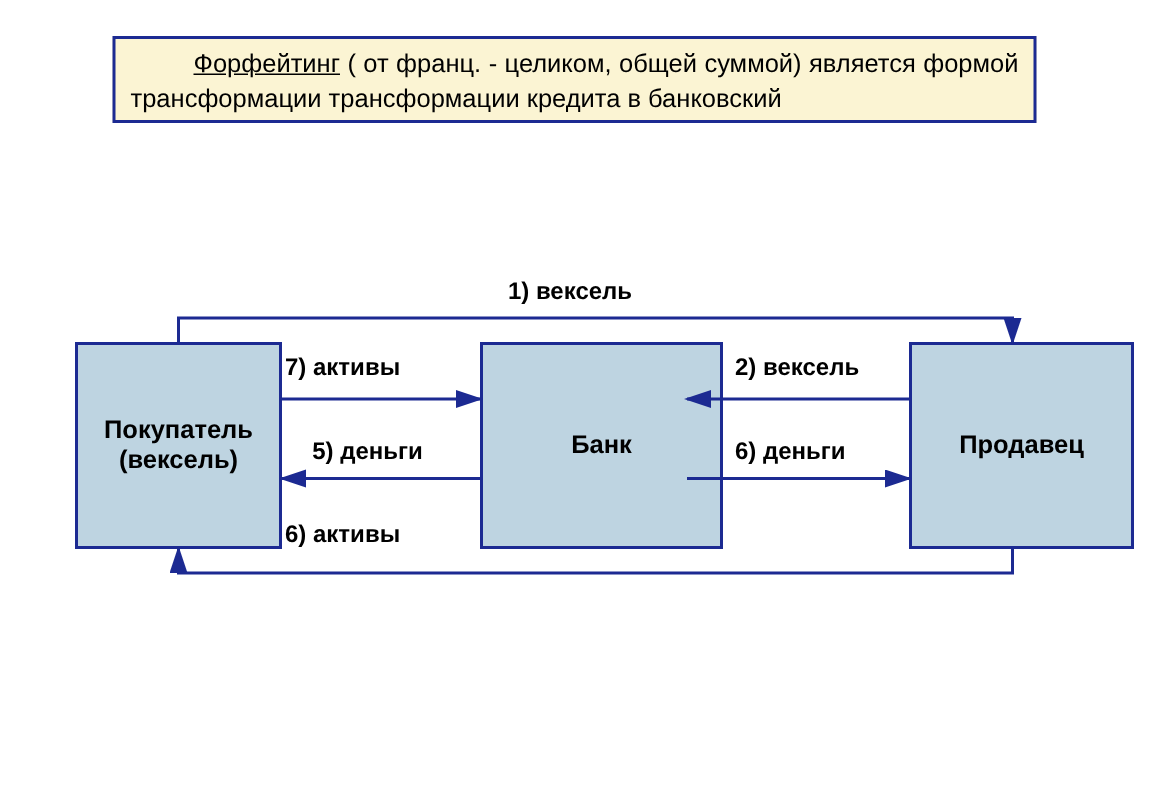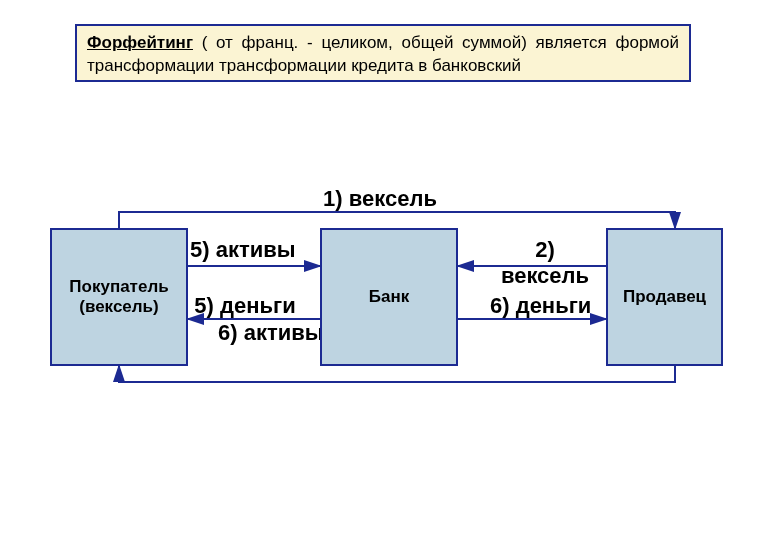--- a/index.html
+++ b/index.html
@@ -20,39 +20,40 @@
     background: #fbf4d3;
     border: 2px solid #1c2a92;
     padding: 6px 10px;
     box-sizing: border-box;
     font-size: 17px;
     line-height: 1.35;
     text-align: justify;
     color: #000;
   }
   .definition-box .term {
-    font-weight: bold;
+    font-weight: normal;
     text-decoration: underline;
+    margin-left: 42px;
   }
   .node {
     position: absolute;
     background: #bed4e1;
     border: 2px solid #1c2a92;
     display: flex;
     align-items: center;
     justify-content: center;
     text-align: center;
     font-size: 17px;
     font-weight: bold;
     color: #000;
     box-sizing: border-box;
   }
   .label {
     position: absolute;
-    font-size: 22px;
+    font-size: 16px;
     font-weight: bold;
     color: #000;
     text-align: center;
   }
   svg.arrows {
     position: absolute;
     left: 0;
     top: 0;
     width: 780px;
     height: 540px;
@@ -60,29 +61,29 @@
   }
 </style>
 </head>
 <body>
 
 <div class="definition-box">
   <span class="term">Форфейтинг</span><span> ( от франц. - целиком, общей суммой) является формой трансформации трансформации кредита в банковский</span>
 </div>
 
 <div class="label" style="left:320px; top:186px; width:120px;">1) вексель</div>
-<div class="label" style="left:190px; top:237px; width:110px; text-align:left;">5) активы</div>
-<div class="label" style="left:490px; top:237px; width:110px; text-align:center;">2) вексель</div>
+<div class="label" style="left:190px; top:237px; width:110px; text-align:left;">7) активы</div>
+<div class="label" style="left:490px; top:237px; width:110px; text-align:left;">2) вексель</div>
 <div class="label" style="left:190px; top:293px; width:110px; text-align:center;">5) деньги</div>
 <div class="label" style="left:490px; top:293px; width:110px; text-align:left;">6) деньги</div>
-<div class="label" style="left:190px; top:320px; width:110px; text-align:left;margin-left:28px;">6) активы</div>
+<div class="label" style="left:190px; top:348px; width:110px; text-align:left;">6) активы</div>
 
 <div class="node" style="left:50px;  top:228px; width:138px; height:138px;">Покупатель (вексель)</div>
-<div class="node" style="left:320px; top:228px; width:138px; height:138px;">Банк</div>
-<div class="node" style="left:606px; top:228px; width:117px; height:138px;">Продавец</div>
+<div class="node" style="left:320px; top:228px; width:162px; height:138px;">Банк</div>
+<div class="node" style="left:606px; top:228px; width:150px; height:138px;">Продавец</div>
 
 <svg class="arrows">
   <defs>
     <marker id="ah" markerWidth="10" markerHeight="10" refX="8" refY="3" orient="auto" markerUnits="strokeWidth">
       <path d="M0,0 L9,3 L0,6 Z" fill="#1c2a92"></path>
     </marker>
   </defs>
 
   <polyline points="119,228 119,212 675,212 675,228" fill="none" stroke="#1c2a92" stroke-width="2" marker-end="url(#ah)"></polyline>
 

